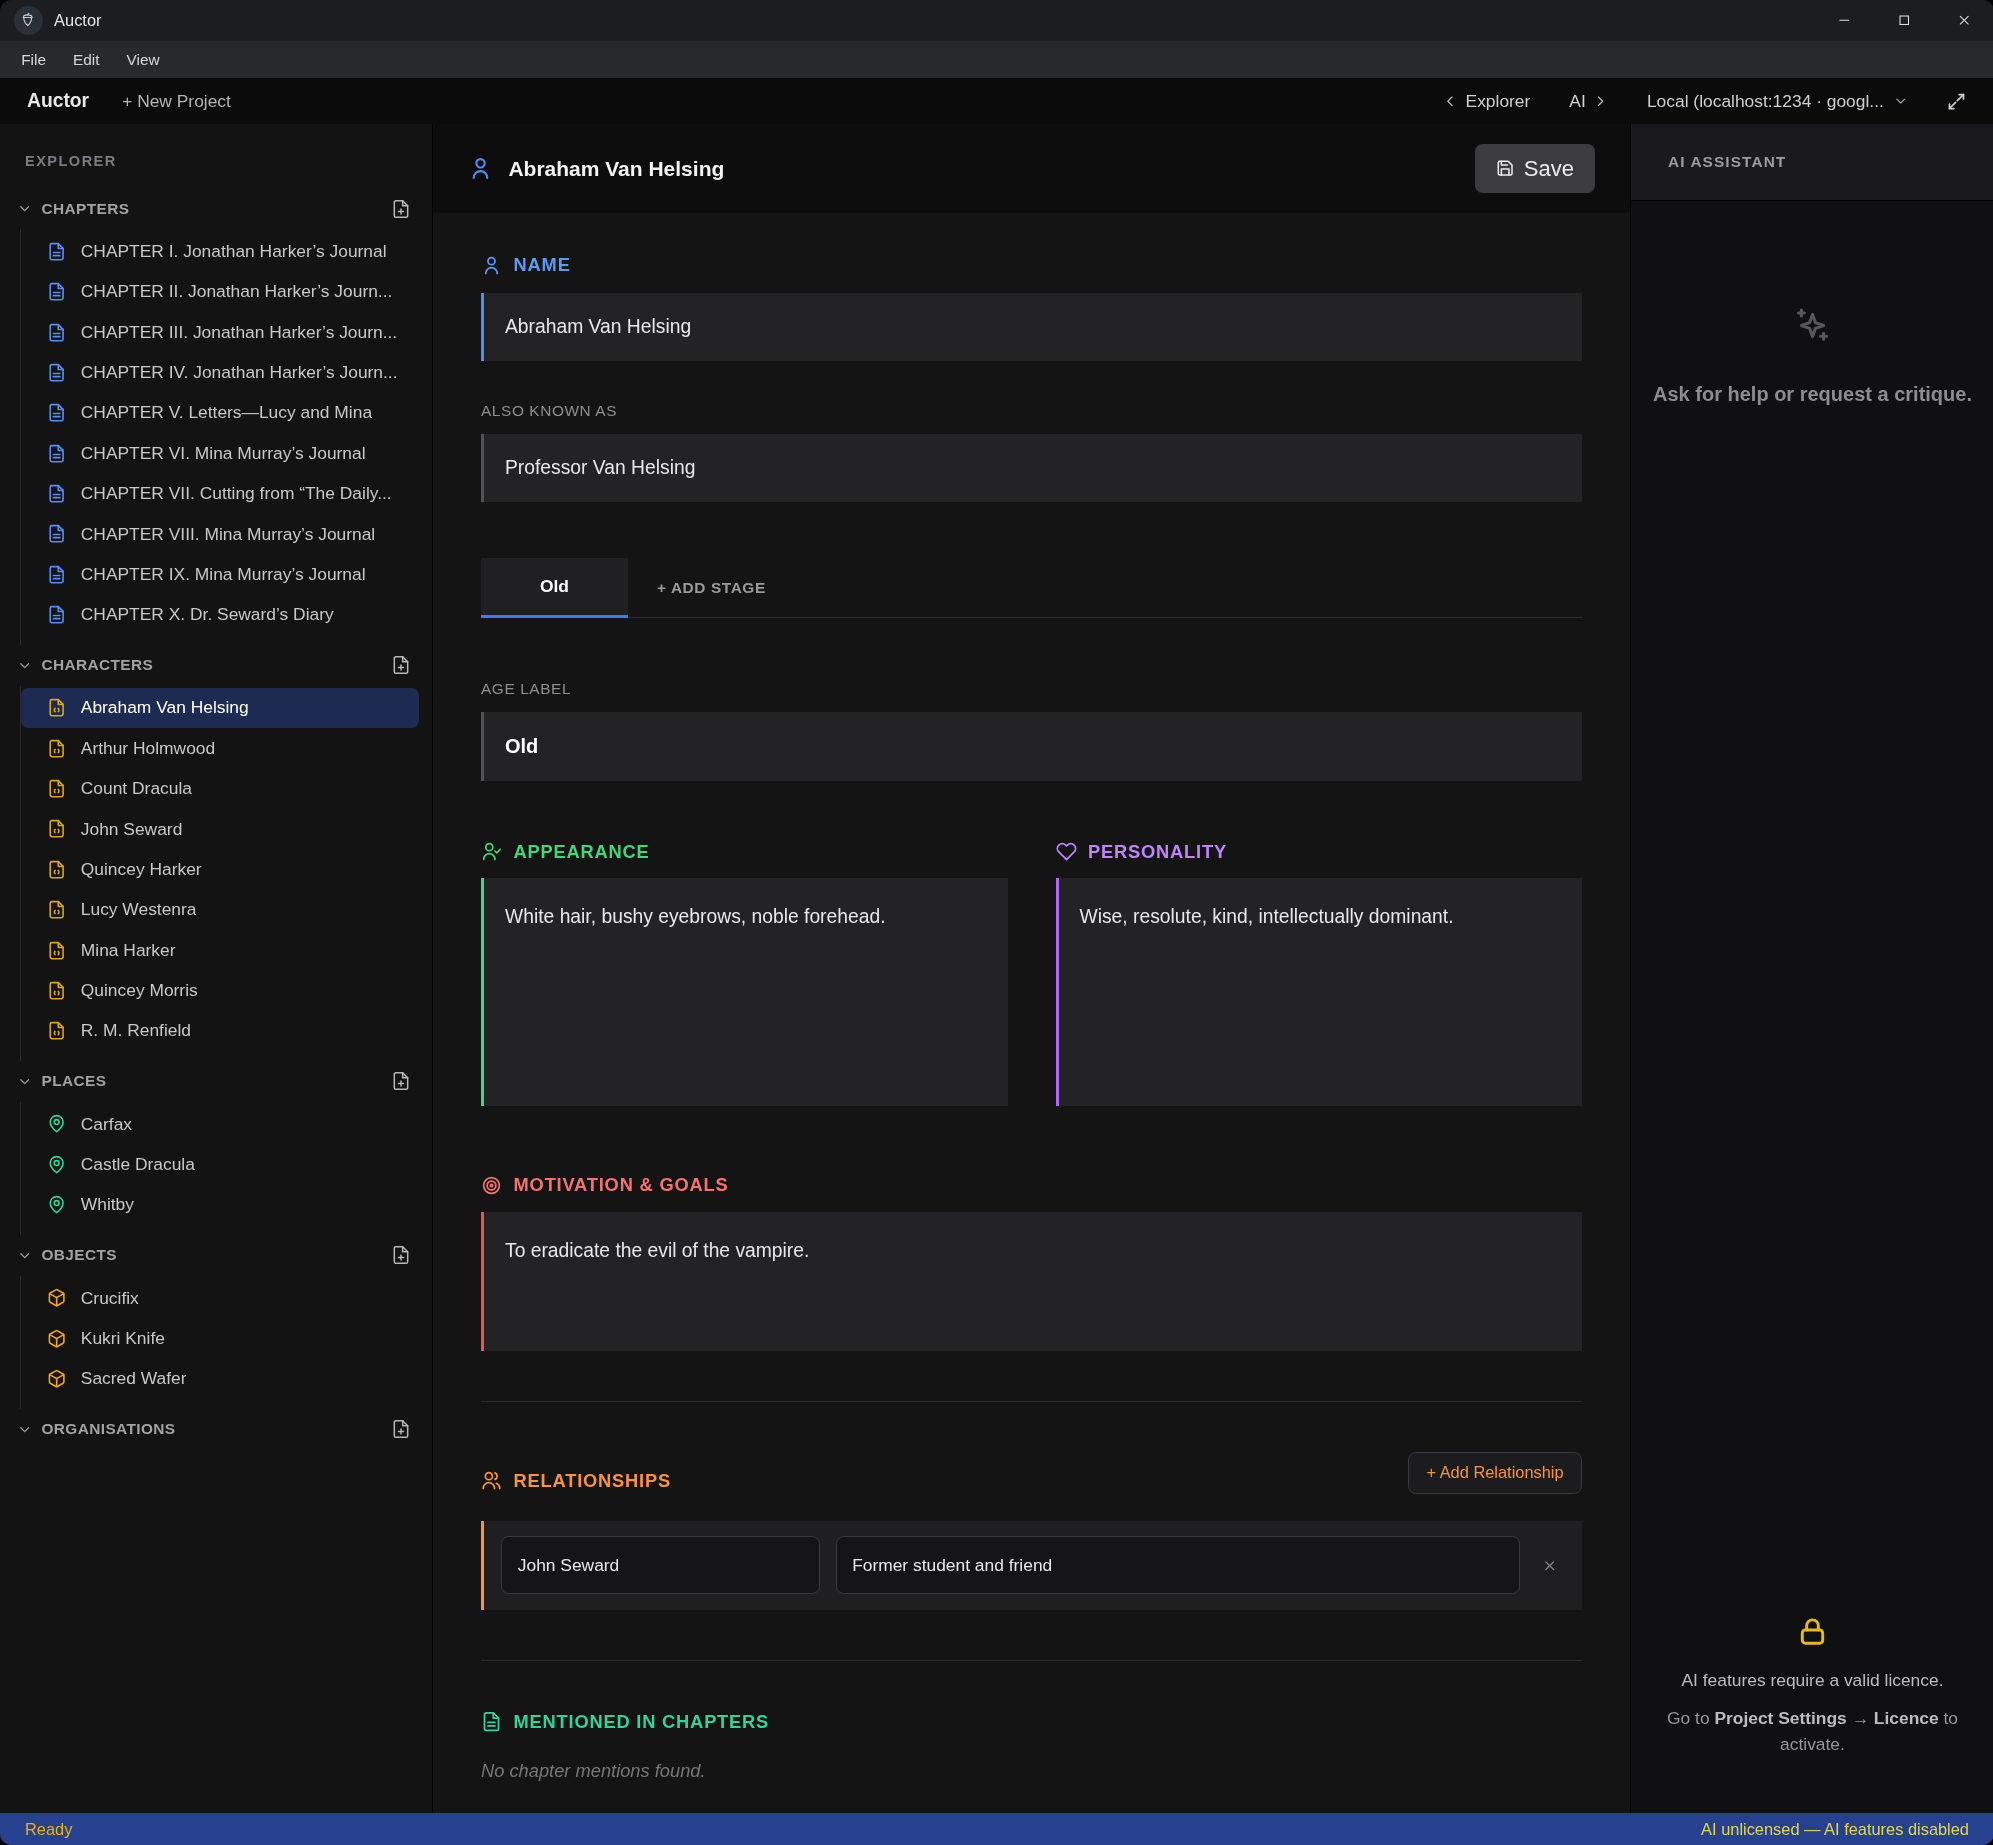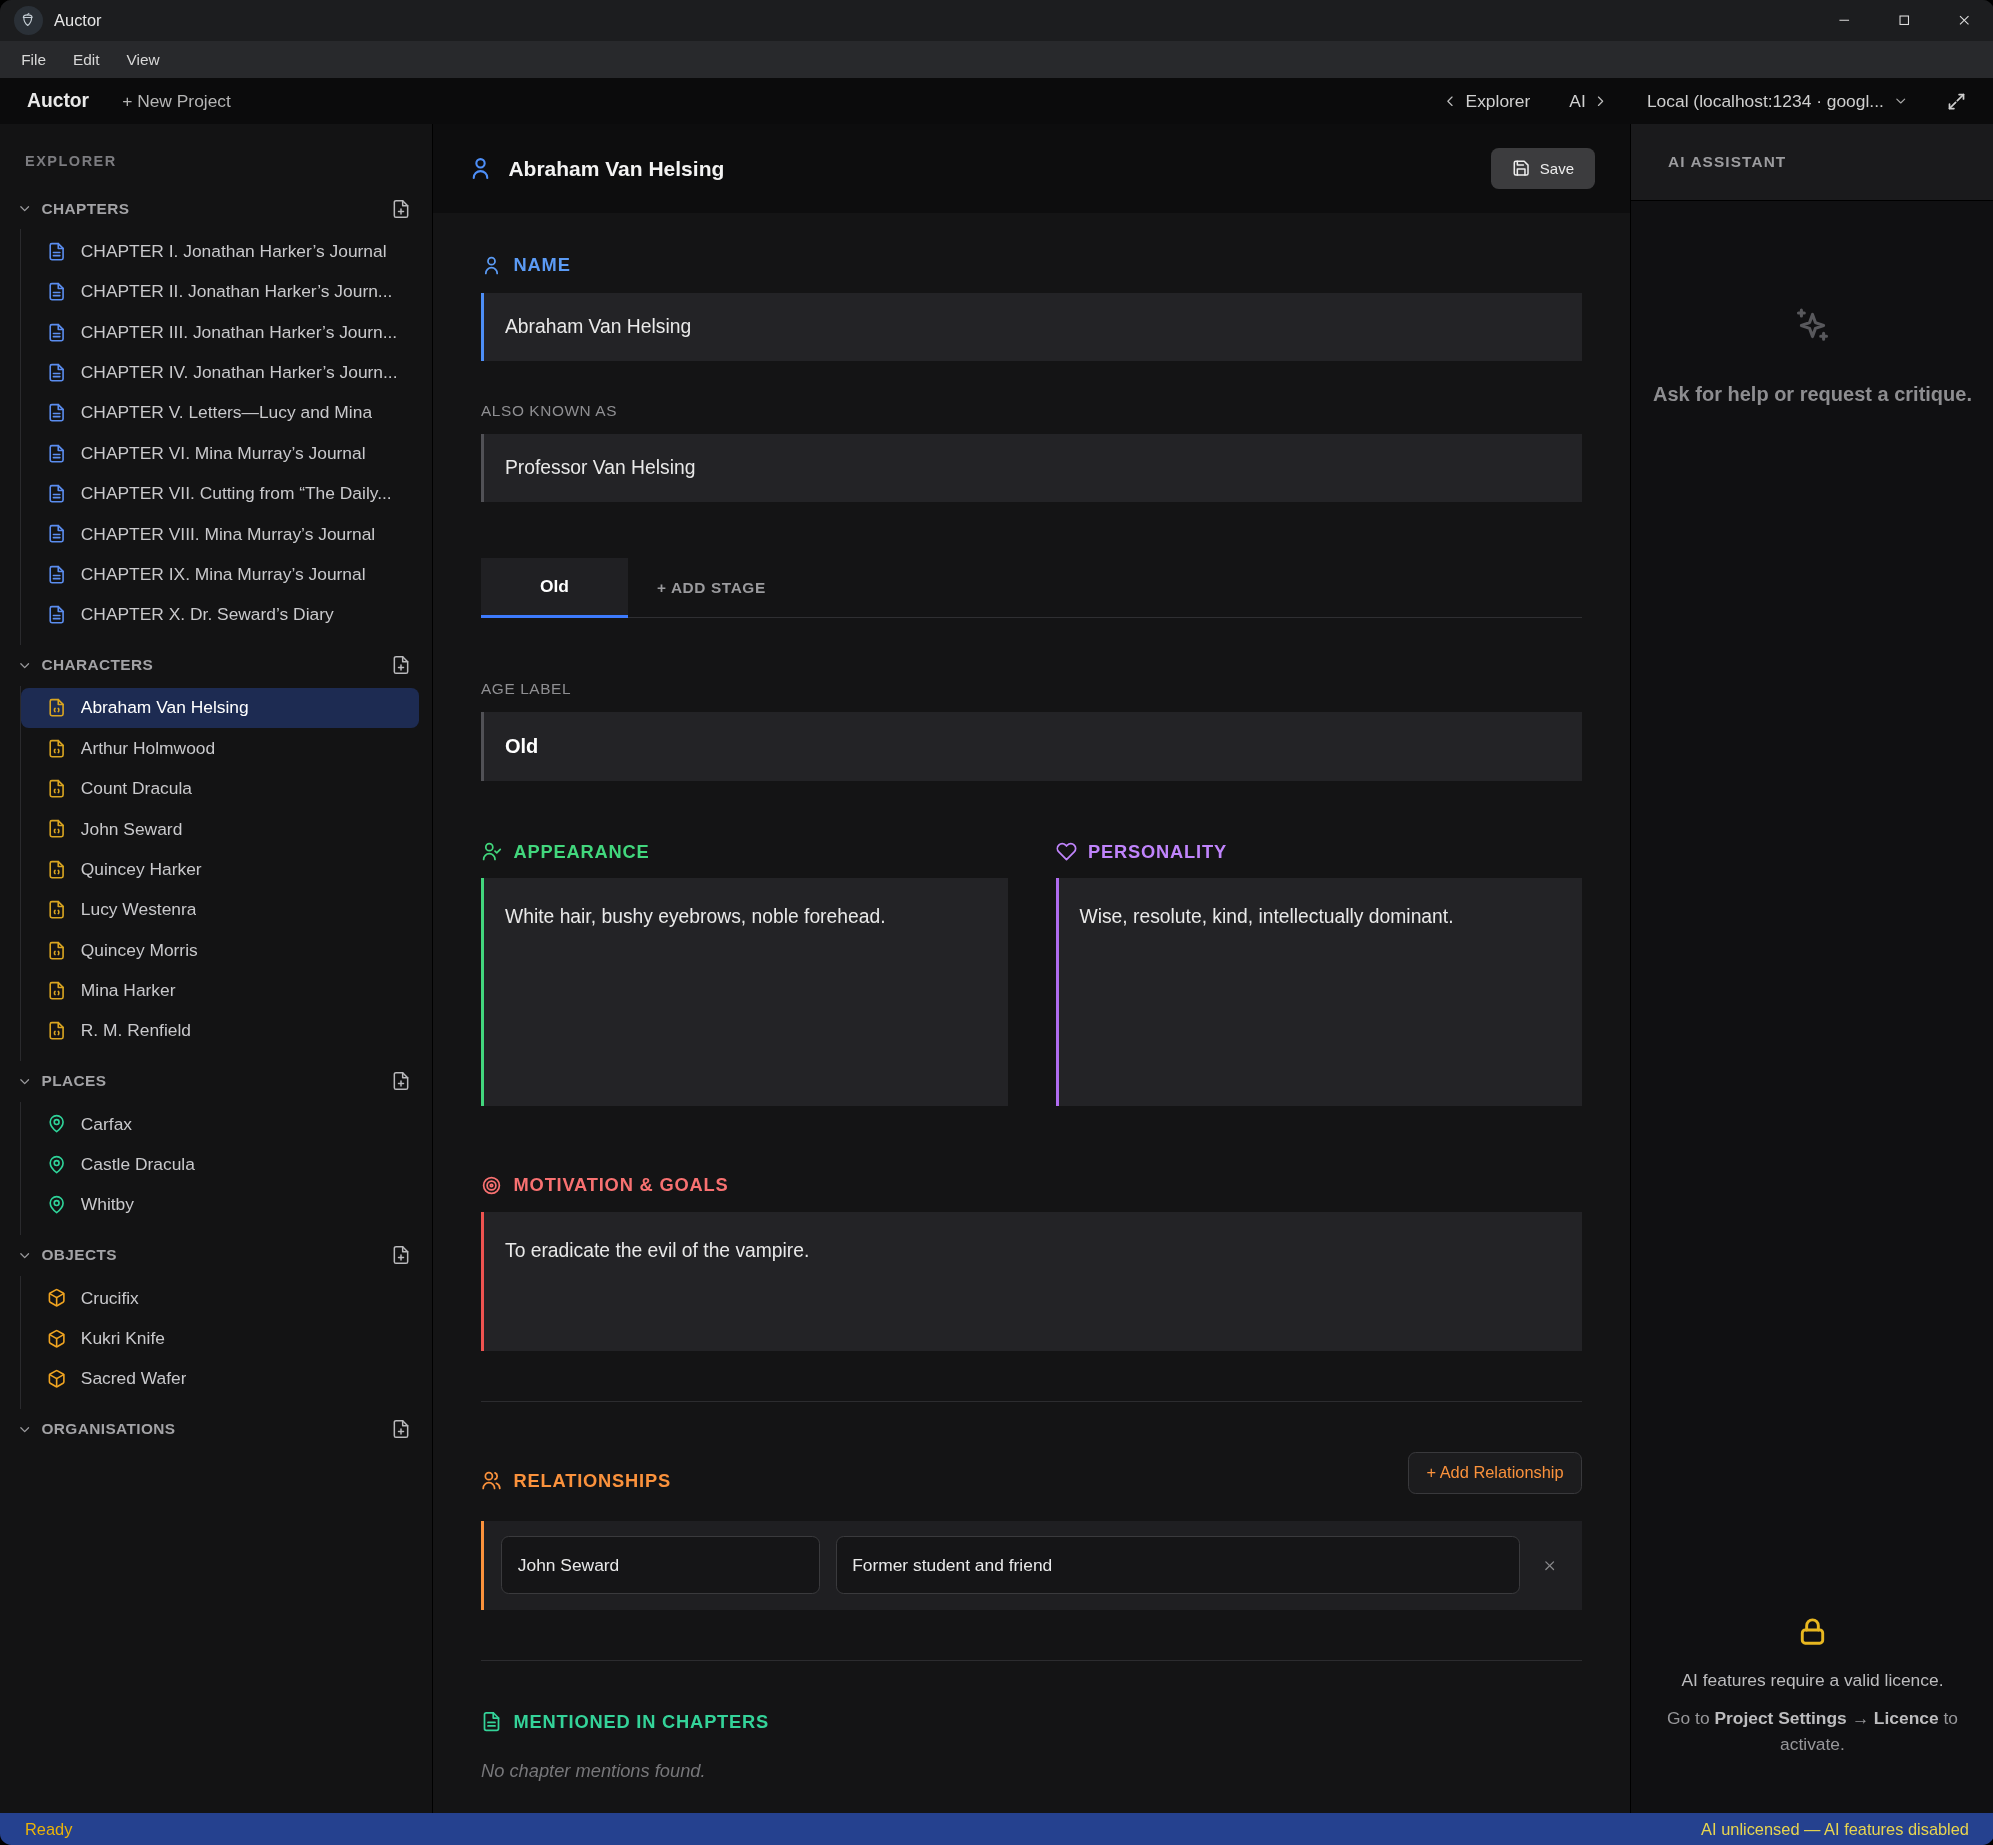--- a/index.html
+++ b/index.html
@@ -49,21 +49,21 @@
   .tree-item { width:calc(100% - 13.5px); display:flex; align-items:center; gap:14.5px; padding:9.7px 11.6px 9.7px 26px; font-size:17.4px; color:#c9c9cc; border-radius:7.7px; }
   .tree-item .svg-ic { width:19.3px; height:19.3px; }
   .tree-item.selected { background:#1d2b52; color:#fff; }
   .tree-item .ti-label { white-space:nowrap; overflow:hidden; text-overflow:ellipsis; }
 
   
   .editor { flex:1; display:flex; flex-direction:column; min-width:0; background:#141415; }
   .editor-header { height:89px; flex:none; background:#0d0d0e; display:flex; align-items:center; padding:0 35px; gap:15.4px; }
   .editor-header .person { width:25px; height:25px; color:#4d8ef7; }
   .editor-title { font-size:21px; font-weight:700; color:#f3f3f3; }
-  .save-btn { margin-left:auto; display:flex; align-items:center; gap:9.7px; background:#3c3c3e; color:#ededed; font-size:15px; padding:11.6px 21px; border-radius:7.7px; }
+  .save-btn { margin-left:auto; display:flex; align-items:center; gap:9.7px; background:#3c3c3e; color:#ededed; font-size:22px; padding:11.6px 21px; border-radius:7.7px; }
   .save-btn .svg-ic { width:18.3px; height:18.3px; }
   .editor-body { flex:1; padding:41px 48px 39px; overflow:hidden; }
 
   .sec-title { display:flex; align-items:center; gap:11.6px; font-size:18.3px; font-weight:700; letter-spacing:0.8px; }
   .sec-title .svg-ic { width:21px; height:21px; }
   .sec-title.blue   { color:#5b9bf5; }
   .sec-title.green  { color:#42d77d; }
   .sec-title.purple { color:#c084fc; }
   .sec-title.red    { color:#f87171; }
   .sec-title.orange { color:#fb923c;margin-top:16px; }
@@ -418,32 +418,32 @@
             </button>
             <button class="tree-item">
               <span class="svg-ic" style="width: 19.3px; height: 19.3px; color: rgb(217, 165, 33);">
                 <svg viewBox="0 0 24 24" fill="none" stroke="currentColor" stroke-width="2" stroke-linecap="round" stroke-linejoin="round">
                   <path d="M14 2H6a2 2 0 0 0-2 2v16a2 2 0 0 0 2 2h12a2 2 0 0 0 2-2V8z"></path>
                   <path d="M14 2v6h6"></path>
                   <path d="M10 13c-1 .6-1 3.4 0 4"></path>
                   <path d="M14 13c1 .6 1 3.4 0 4"></path>
                 </svg>
               </span>
+              <span class="ti-label">Mina Harker</span>
+            </button>
+            <button class="tree-item">
+              <span class="svg-ic" style="width: 19.3px; height: 19.3px; color: rgb(217, 165, 33);">
+                <svg viewBox="0 0 24 24" fill="none" stroke="currentColor" stroke-width="2" stroke-linecap="round" stroke-linejoin="round">
+                  <path d="M14 2H6a2 2 0 0 0-2 2v16a2 2 0 0 0 2 2h12a2 2 0 0 0 2-2V8z"></path>
+                  <path d="M14 2v6h6"></path>
+                  <path d="M10 13c-1 .6-1 3.4 0 4"></path>
+                  <path d="M14 13c1 .6 1 3.4 0 4"></path>
+                </svg>
+              </span>
               <span class="ti-label">Quincey Morris</span>
-            </button>
-            <button class="tree-item">
-              <span class="svg-ic" style="width: 19.3px; height: 19.3px; color: rgb(217, 165, 33);">
-                <svg viewBox="0 0 24 24" fill="none" stroke="currentColor" stroke-width="2" stroke-linecap="round" stroke-linejoin="round">
-                  <path d="M14 2H6a2 2 0 0 0-2 2v16a2 2 0 0 0 2 2h12a2 2 0 0 0 2-2V8z"></path>
-                  <path d="M14 2v6h6"></path>
-                  <path d="M10 13c-1 .6-1 3.4 0 4"></path>
-                  <path d="M14 13c1 .6 1 3.4 0 4"></path>
-                </svg>
-              </span>
-              <span class="ti-label">Mina Harker</span>
             </button>
             <button class="tree-item">
               <span class="svg-ic" style="width: 19.3px; height: 19.3px; color: rgb(217, 165, 33);">
                 <svg viewBox="0 0 24 24" fill="none" stroke="currentColor" stroke-width="2" stroke-linecap="round" stroke-linejoin="round">
                   <path d="M14 2H6a2 2 0 0 0-2 2v16a2 2 0 0 0 2 2h12a2 2 0 0 0 2-2V8z"></path>
                   <path d="M14 2v6h6"></path>
                   <path d="M10 13c-1 .6-1 3.4 0 4"></path>
                   <path d="M14 13c1 .6 1 3.4 0 4"></path>
                 </svg>
               </span>

